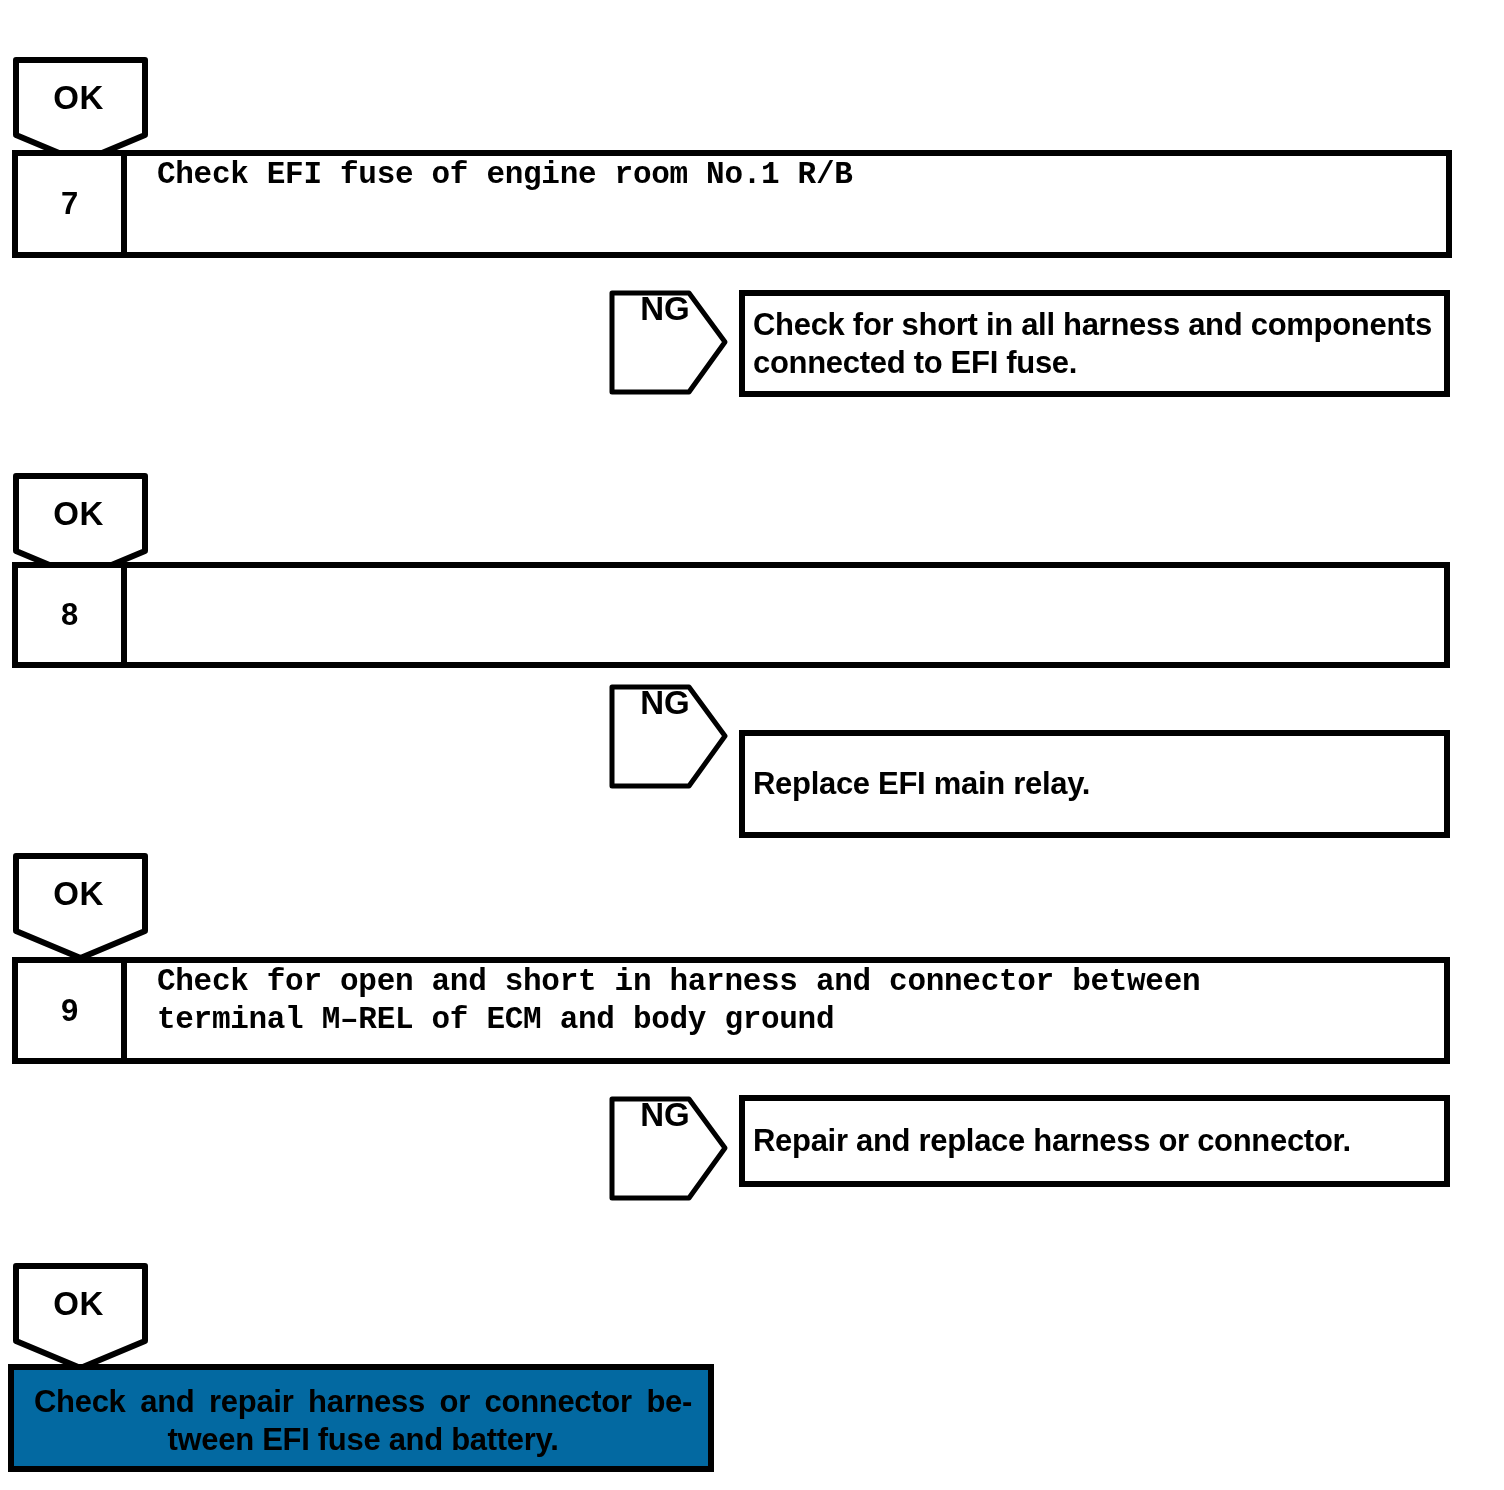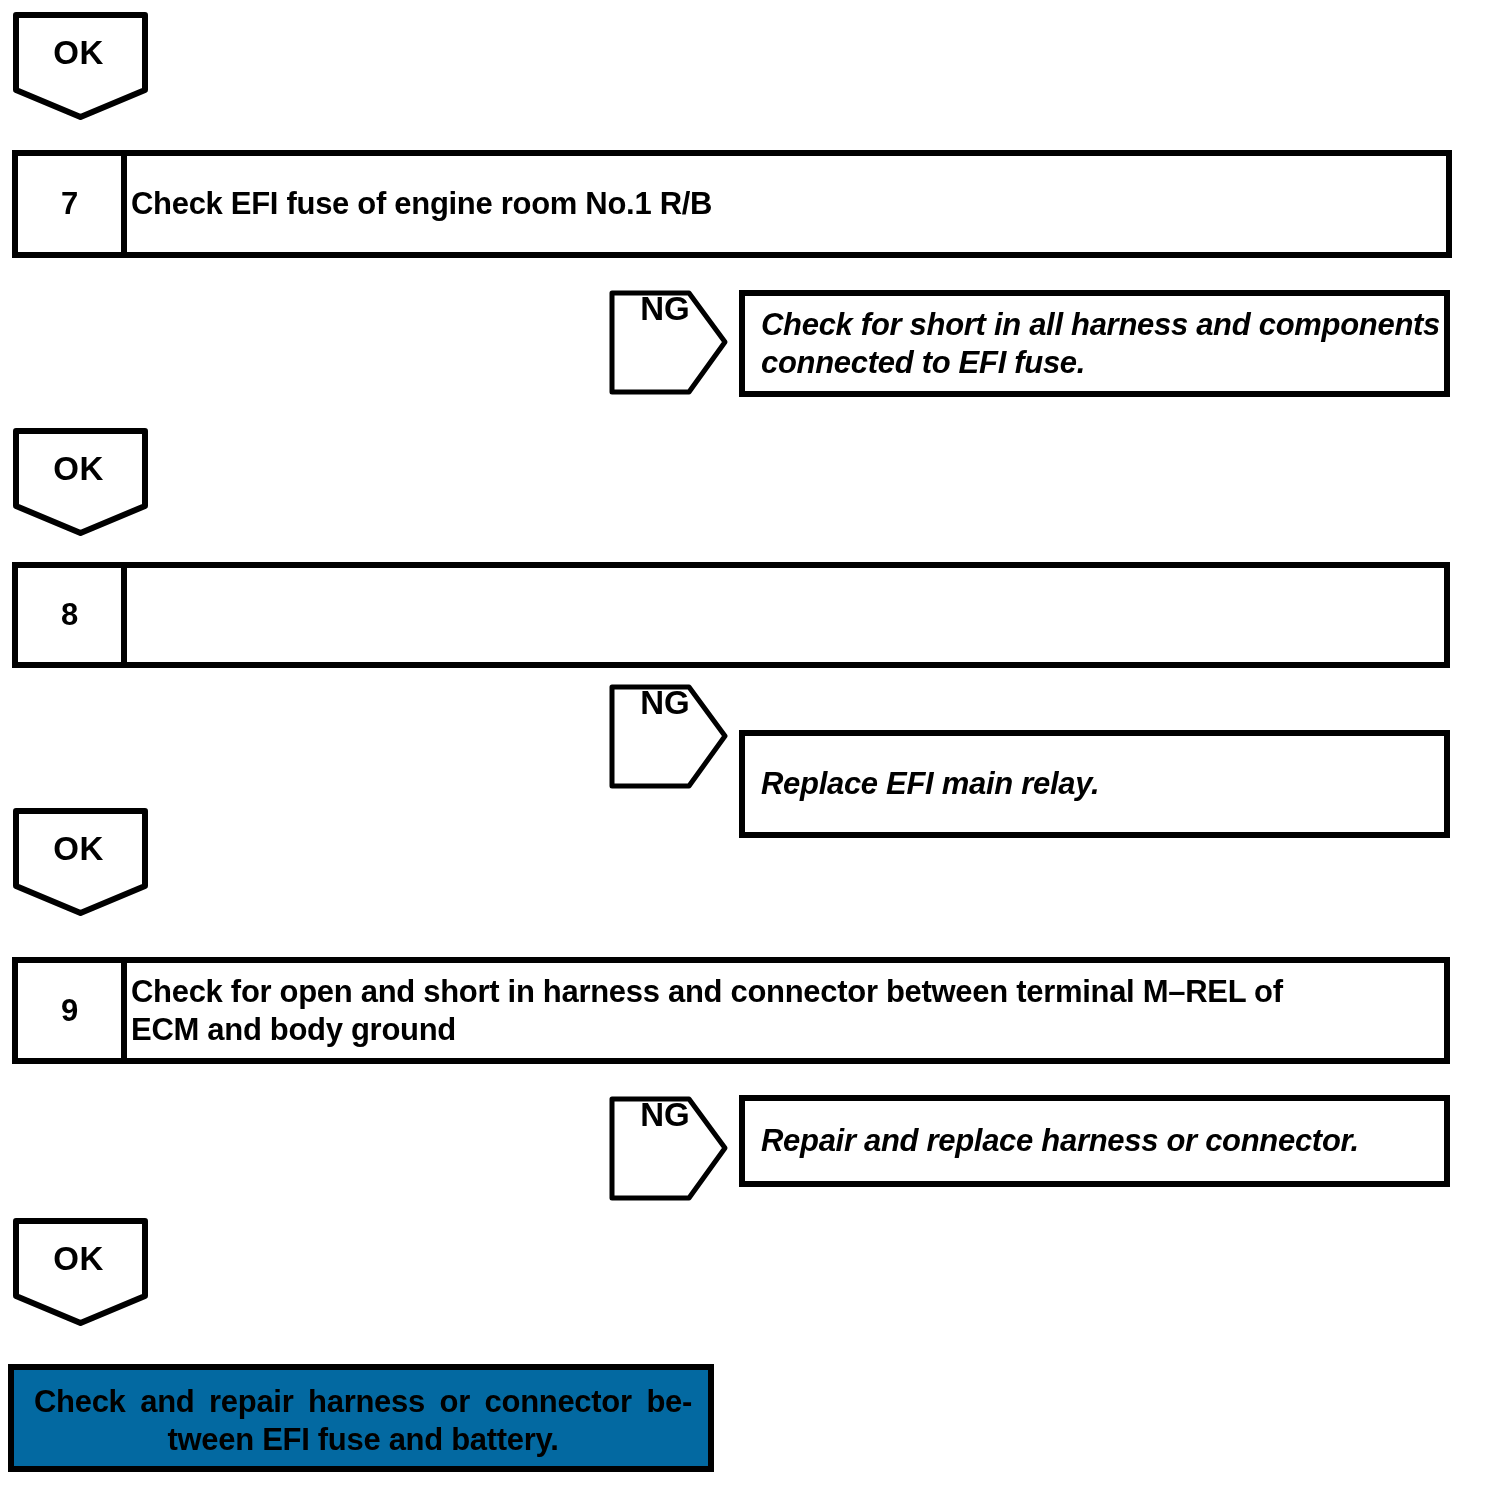--- a/index.html
+++ b/index.html
@@ -10,21 +10,21 @@
     height: 1490px;
     background: #ffffff;
     color: #000000;
     font-family: "Liberation Sans", sans-serif;
     font-weight: bold;
     overflow: hidden;
   }
   .abs { position: absolute; }
 
   
-  .ok { width: 135px; height: 110px; }
+  .ok { width: 135px; height: 110px; margin-top: 45px; }
   .ok .label-wrap {
     position: absolute; left: 0; top: 0;
     width: 131px; height: 82px;
     display: flex; align-items: center; justify-content: center;
     font-size: 33px; letter-spacing: 0.5px;
   }
 
   
   .ng { width: 120px; height: 105px; }
   .ng .label-wrap {
@@ -41,36 +41,36 @@
     display: flex; align-items: stretch;
   }
   .step .num {
     flex: 0 0 109px;
     border-right: 6px solid #000000;
     display: flex; align-items: center; justify-content: center;
     font-size: 31px;
   }
   .step .ttl {
     flex: 1;
-    display: flex; align-items: center;
-    padding-left: 4px; padding-right: 10px;
-    font-size: 31px; letter-spacing: -0.3px; line-height: 1.22;
+    display: flex; 
+    padding-left: 30px; padding-right: 10px;
+    font-size: 31px; letter-spacing: -0.3px; line-height: 1.22; font-family: Liberation Mono, monospace;
   }
   .step .ttl .clamp { display: block; max-width: 1200px; }
 
   
   .ngbox {
     width: 711px;
     border: 6px solid #000000;
     background: #ffffff;
     display: flex; align-items: center;
   }
   .ngbox .action {
-    padding-left: 16px; padding-right: 2px;
-    font-size: 31px; letter-spacing: -0.3px; line-height: 1.22; font-style: italic;
+    padding-left: 8px; padding-right: 2px;
+    font-size: 31px; letter-spacing: -0.3px; line-height: 1.22;
   }
 
   
   .final {
     left: 8px; top: 1364px;
     width: 706px; height: 108px;
     border: 6px solid #000000;
     background: #0369a1;
     padding: 13px 16px 0 20px;
   }

